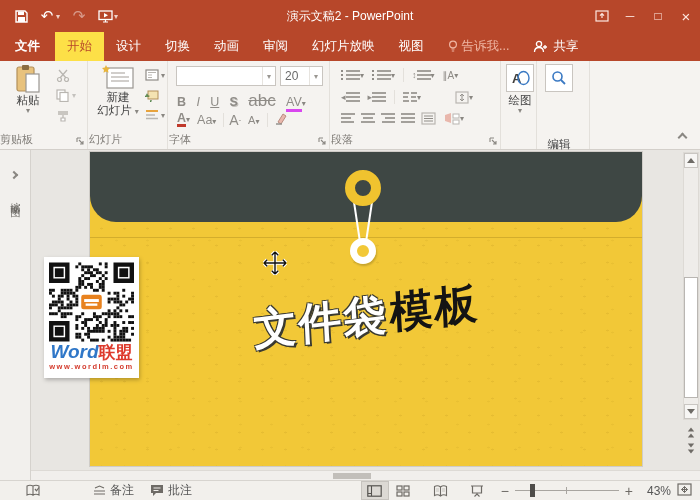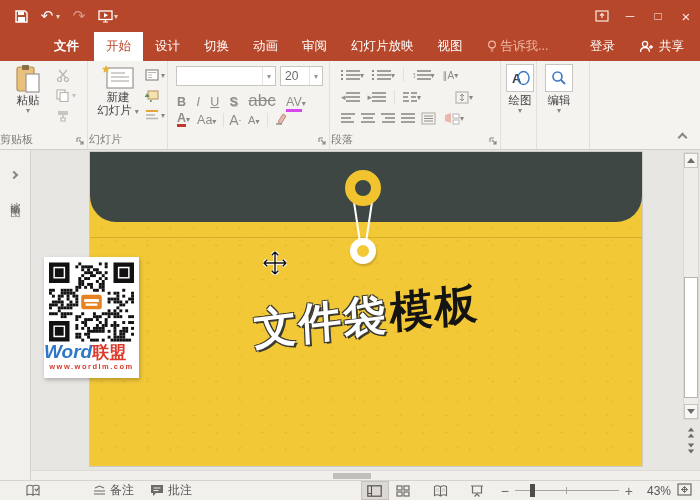--- a/index.html
+++ b/index.html
@@ -11,24 +11,24 @@
   .titlebar { position:absolute; left:0; top:0; width:700px; height:32px; background:#b7472a; display:flex; align-items:center; color:#fff; }
   .qat { display:flex; align-items:center; gap:0; margin-left:8px; }
   .qat-btn { width:26px; height:26px; display:flex; align-items:center; justify-content:center; color:#fff; font-size:15px; }
   .qat-caret { font-size:8px; margin-left:-4px; width:10px; color:#f0cfc5; }
   .dim { opacity:.45; }
   .win-title { position:absolute; left:0; right:0; text-align:center; font-size:12px; color:#fff; pointer-events:none; }
   .winctl { position:absolute; right:0; top:0; height:32px; display:flex; }
   .winctl .wbtn { width:28px; height:32px; display:flex; align-items:center; justify-content:center; font-size:12px; color:#fde8e1; }
 
   
-  .tabrow { position:absolute; left:0; top:32px; width:700px; height:29px; background:#b7472a; display:flex; align-items:stretch; color:#fff; font-size:12.5px;padding-left:39px; }
+  .tabrow { position:absolute; left:0; top:32px; width:700px; height:29px; background:#b7472a; display:flex; align-items:stretch; color:#fff; font-size:12.5px; }
   .tab { display:flex; align-items:center; padding:0 12px; cursor:default; }
   .tab-file { padding:0 15px; font-weight:bold; }
-  .tab.active { background:#ffffff; color:#b7472a; }
+  .tab.active { background:#fde047; color:#b7472a; }
   .tab.tellme { color:#efb6a3; gap:4px; }
   .tab.signin { margin-left:auto; }
   .tab.share { gap:5px; padding-right:16px; }
 
   
   .ribbon { position:absolute; left:0; top:61px; width:700px; height:89px; background:#f5f3f0; border-bottom:1px solid #d3cfca; color:#605d59; }
   .rgroup { position:absolute; top:0; height:88px; border-right:1px solid #e3e0db; }
   .glabel { position:absolute; bottom:2px; left:0; right:0; text-align:left; font-size:11px; color:#807d78; }
   .launcher { position:absolute; bottom:4px; right:2px; width:10px; height:10px; }
   .bigbtn { position:absolute; top:3px; display:flex; flex-direction:column; align-items:center; font-size:11.5px; color:#444; }
@@ -88,21 +88,21 @@
   .foldline { position:absolute; left:0; top:85px; width:552px; height:1px; background:rgba(120,90,10,.25); }
   .ring-y { position:absolute; left:255px; top:18px; width:36px; height:36px; border:10px solid #f0c32f; border-radius:50%; }
   .ring-w { position:absolute; left:260px; top:86px; width:26px; height:26px; border:7px solid #fff; border-radius:50%; box-shadow:1px 2px 2px rgba(0,0,0,.18); }
   .strings { position:absolute; left:0; top:0; }
   .slide-title { position:absolute; left:0; top:136px; width:552px; text-align:center; transform:rotate(-7deg); font-weight:900; font-size:43px; letter-spacing:2px; white-space:nowrap; }
   .t-white { color:#fff; text-shadow:2px 2px 0 #3a3a31, -1px -1px 0 #3a3a31, 1px -1px 0 #3a3a31, -1px 1px 0 #3a3a31; transform:skewX(-4deg); display:inline-block; }
   .t-black { color:#141414; transform:skewX(-4deg); display:inline-block; margin-left:2px; }
 
   .qrcard { position:absolute; left:44px; top:107px; width:95px; height:121px; background:#fff; box-shadow:1px 2px 4px rgba(0,0,0,.25); }
   .qrsvg { position:absolute; left:5px; top:5px; }
-  .brand { position:absolute; left:0; top:86px; width:77px; text-align:center; line-height:18px; white-space:nowrap; }
+  .brand { position:absolute; left:0; top:86px; width:95px; text-align:center; line-height:18px; white-space:nowrap; }
   .brand .w { color:#2f77c8; font-weight:bold; font-style:italic; font-size:19px; }
   .brand .u { color:#de3a2c; font-weight:bold; font-size:17px; }
   .qurl { position:absolute; left:0; top:105px; width:95px; text-align:center; font-size:7.5px; letter-spacing:1.5px; color:#d43c2e; font-weight:bold; }
 
   .cursor-move { position:absolute; left:262px; top:100px; }
 
   
   .vscroll { position:absolute; left:683px; top:2px; width:16px; height:268px; background:#efedea; border:1px solid #dddad5; }
   .sbtn { position:absolute; left:0; width:14px; height:15px; background:#f7f6f4; border:1px solid #c9c6c2; display:flex; align-items:center; justify-content:center; }
   .tri-u { width:0; height:0; border-left:4px solid transparent; border-right:4px solid transparent; border-bottom:5px solid #6e6b66; }
@@ -151,20 +151,21 @@
         </span>
       <span class="qat-btn">
         <svg width="15" height="13" viewBox="0 0 15 13">
             <rect x="1" y="1" width="13" height="8.5" fill="none" stroke="#fff" stroke-width="1.3"></rect>
             <path d="M6 3 l4 2.2 -4 2.2 z" fill="#fff"></path>
             <path d="M5 12 h5 M7.5 9.5 v2.5" stroke="#fff" stroke-width="1.2"></path>
           </svg>
       </span>
       <span class="qat-caret">▾</span>
     </div>
+    <div class="win-title">演示文稿2 - PowerPoint</div>
     <div class="winctl">
       <span class="wbtn">
         <svg width="14" height="12" viewBox="0 0 14 12">
             <rect x="1" y="1" width="12" height="10" fill="none" stroke="#fde8e1" stroke-width="1.2"></rect>
             <path d="M7 8 V4 M5 5.6 L7 3.6 L9 5.6" fill="none" stroke="#fde8e1" stroke-width="1.2"></path>
           </svg>
       </span>
       <span class="wbtn">
           <span>─</span>
         </span>
@@ -186,21 +187,20 @@
     <span class="tab">审阅</span>
     <span class="tab">幻灯片放映</span>
     <span class="tab">视图</span>
     <span class="tab tellme">
       <svg width="10" height="13" viewBox="0 0 10 13">
           <circle cx="5" cy="4.5" r="3.4" fill="none" stroke="#efb6a3" stroke-width="1.2"></circle>
           <path d="M3.5 9 h3 M3.8 11 h2.4" stroke="#efb6a3" stroke-width="1.2"></path>
         </svg>
       <span>告诉我...</span>
     </span>
-    <span class="tab signin">登录</span>
     <span class="tab share">
       <svg width="15" height="13" viewBox="0 0 15 13">
           <circle cx="6" cy="4" r="2.6" fill="none" stroke="#fff" stroke-width="1.3"></circle>
           <path d="M1.5 12 c0-3 2-4.5 4.5-4.5 s4.5 1.5 4.5 4.5" fill="none" stroke="#fff" stroke-width="1.3"></path>
           <path d="M12 5 v4 M10 7 h4" stroke="#fff" stroke-width="1.3"></path>
         </svg>
       <span>共享</span>
     </span>
   </div>
 
@@ -330,20 +330,21 @@
             <span class="caret">▾</span>
           </span>
         <span style="width:1px; height:14px; background:#e3e0db; margin:0 6px 0 1px;"></span>
         <span>
           <svg width="14" height="12" viewBox="0 0 14 12">
               <path d="M4 9 L9 1 l3 2 -5 8 z" fill="#e9b7ac" stroke="#b98d80" stroke-width="1"></path>
               <path d="M2 11 h6" stroke="#8f8c87" stroke-width="1.4"></path>
             </svg>
         </span>
       </div>
+      <div class="glabel">字体</div>
       <span class="launcher">
         <svg width="10" height="10" viewBox="0 0 10 10">
             <path d="M2 2 h4 M2 2 v4 M4 4 l4 4 M8 5 v3 h-3" fill="none" stroke="#8a8782" stroke-width="1.1"></path>
           </svg>
       </span>
     </div>
 
     <div class="rgroup" style="left:331px; width:170px;">
       <div class="prow" style="top:7px;">
         <span class="pgitem">
@@ -433,21 +434,21 @@
               <text x="2" y="14" font-size="13" font-weight="bold" fill="#3f3d3a">A</text>
               <ellipse cx="13.5" cy="9" rx="5.5" ry="6.5" fill="none" stroke="#3a79c3" stroke-width="1.4"></ellipse>
             </svg>
         </span>
         <span class="cap" style="margin-top:2px;">绘图</span>
         <span class="caret">▾</span>
       </div>
     </div>
 
     <div class="rgroup" style="left:538px; width:52px;">
-      <div class="bigbtn" style="left:6px; width:30px;">
+      <div class="bigbtn" style="left:6px; width:30px;gap:44px;">
         <span style="width:28px; height:28px; background:#fff; border:1px solid #c9c5c0; display:flex; align-items:center; justify-content:center;">
           <svg width="16" height="16" viewBox="0 0 16 16">
               <circle cx="6.5" cy="6.5" r="4.5" fill="none" stroke="#3a79c3" stroke-width="1.6"></circle>
               <path d="M10 10 L14 14" stroke="#3a79c3" stroke-width="1.8"></path>
             </svg>
         </span>
         <span class="cap" style="margin-top:2px;">编辑</span>
         <span class="caret">▾</span>
       </div>
     </div>

